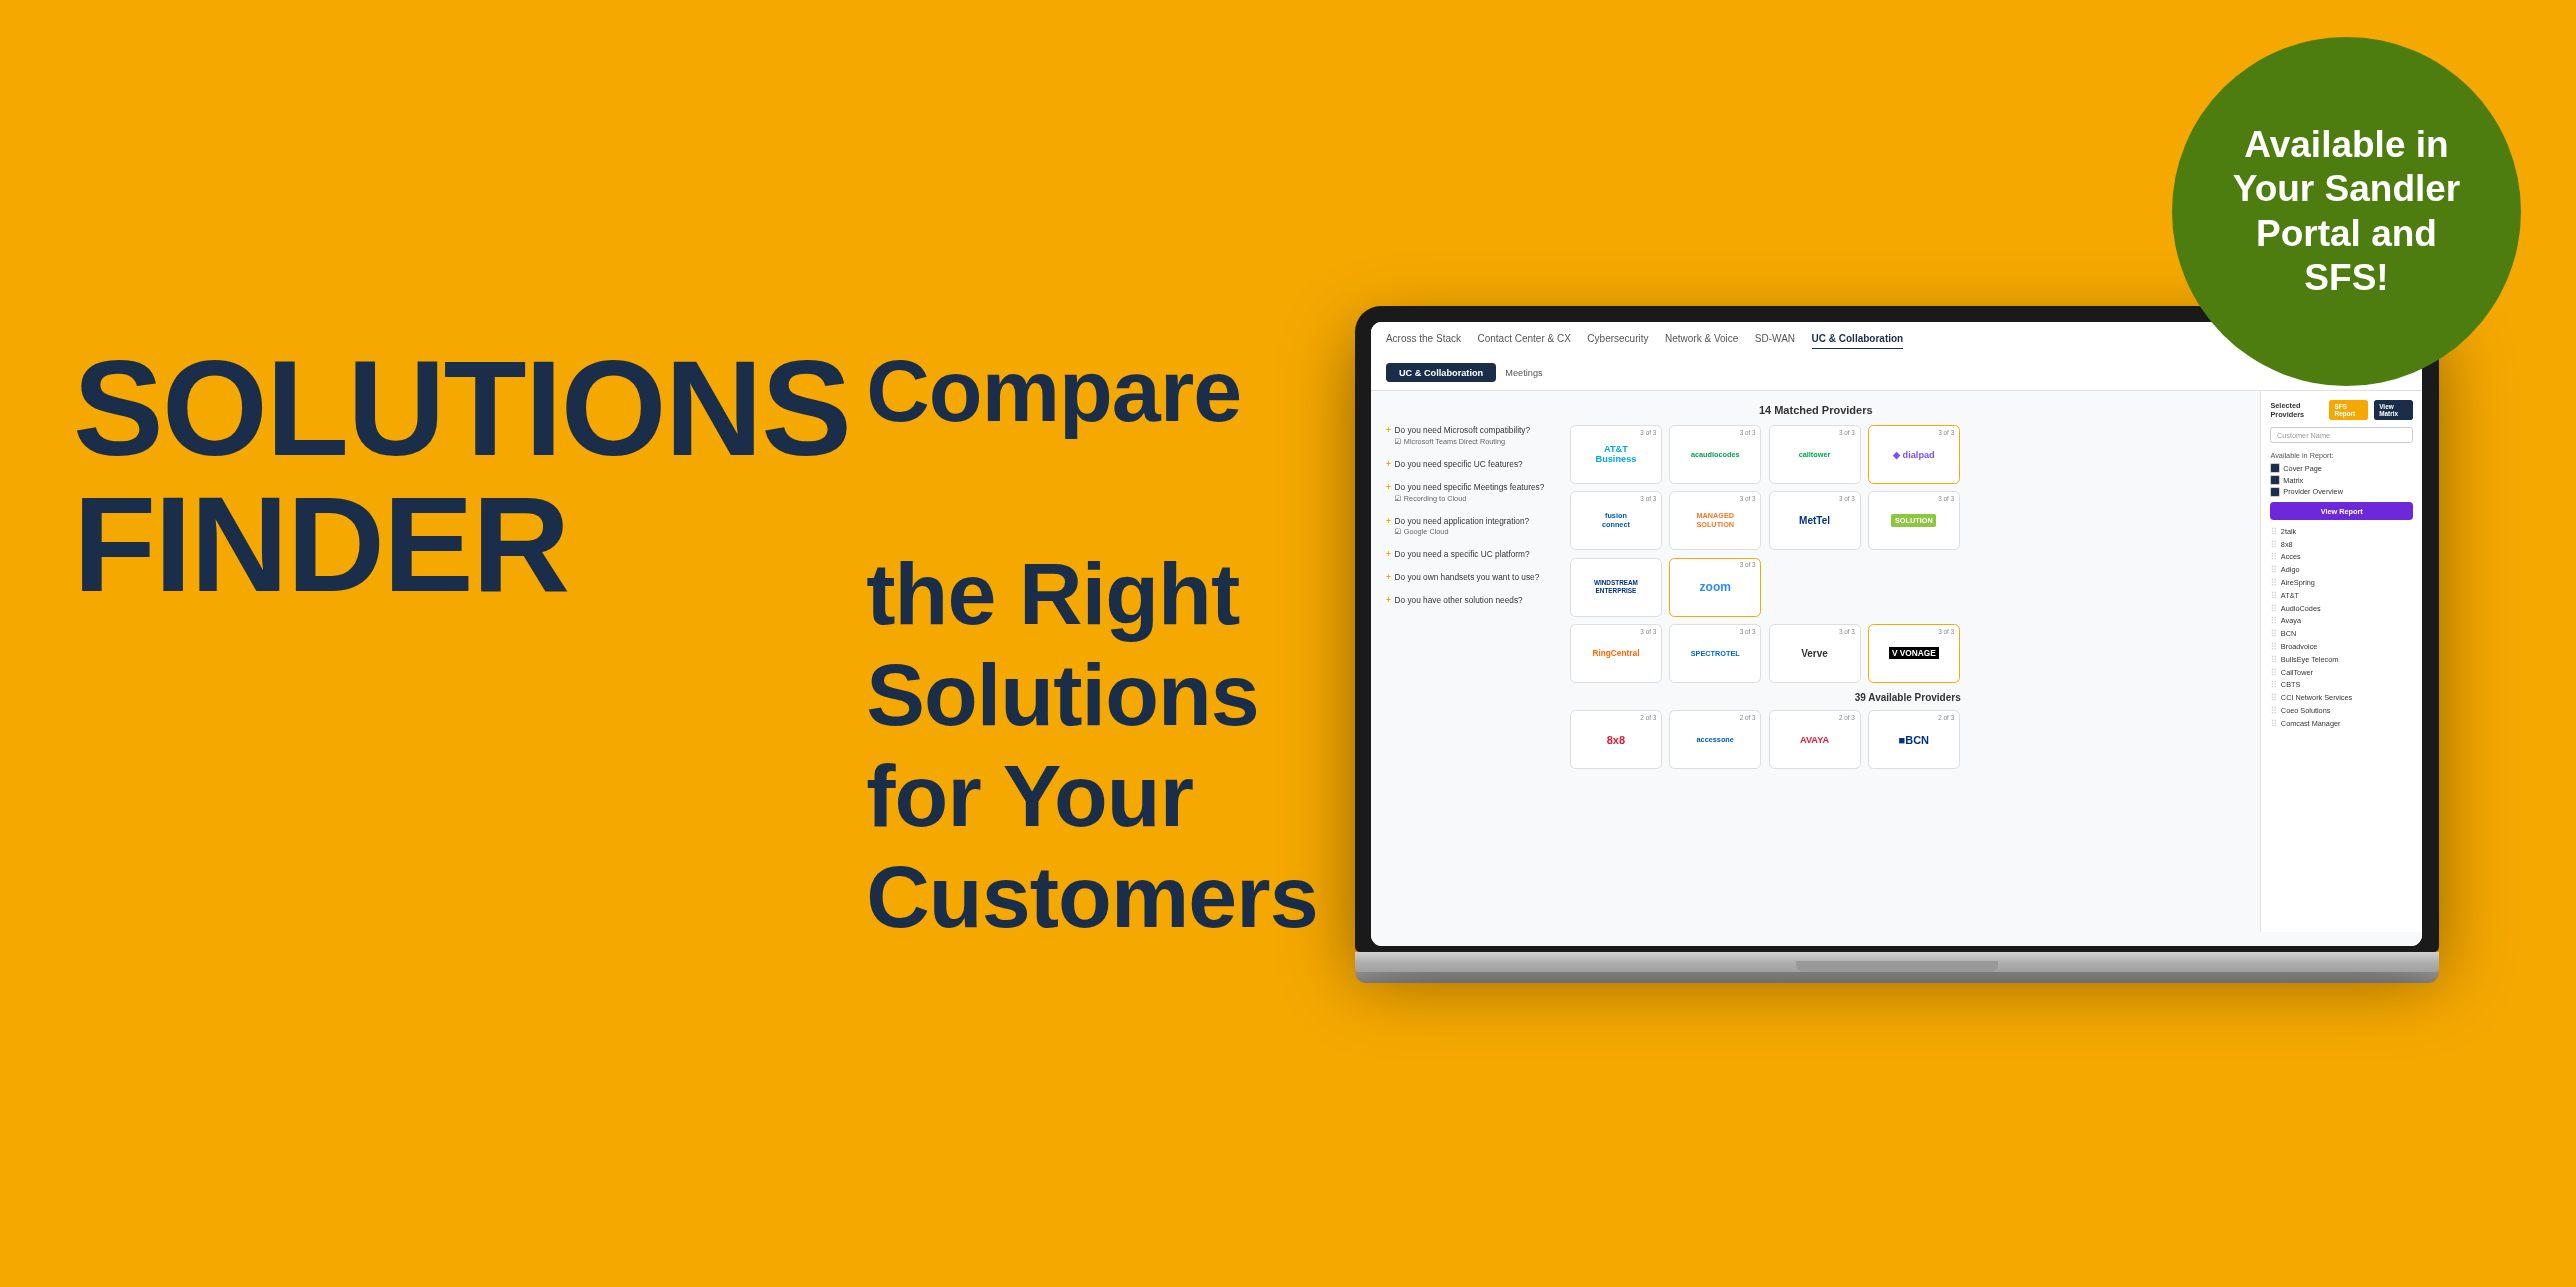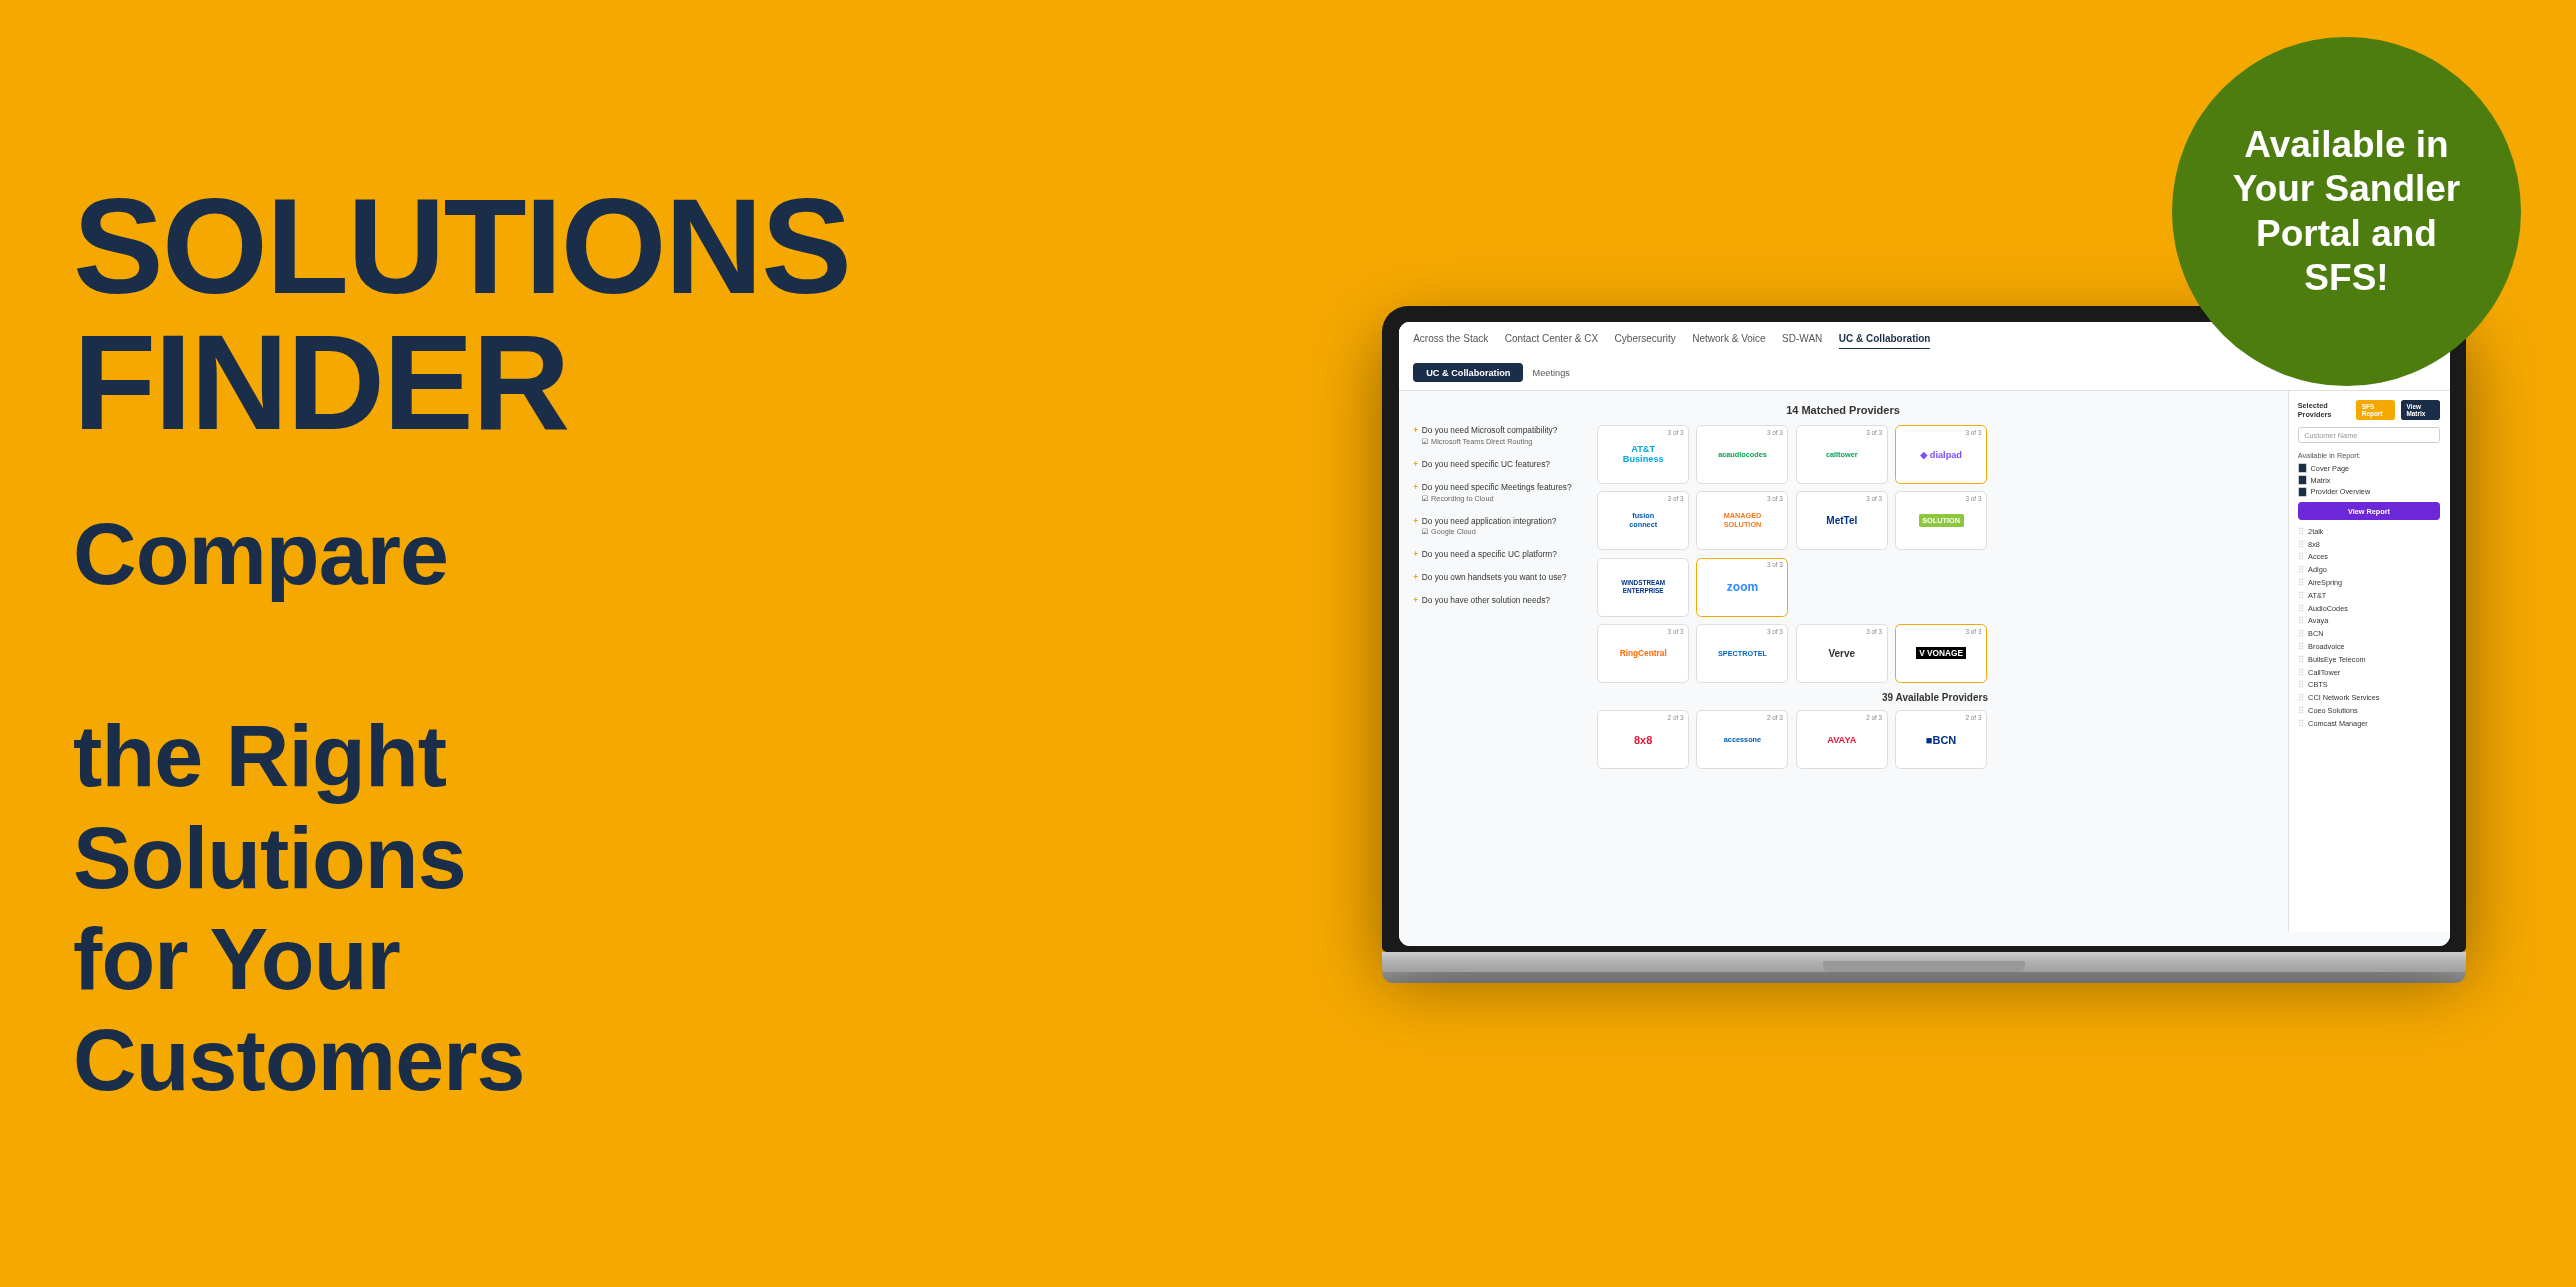--- a/index.html
+++ b/index.html
@@ -18,21 +18,21 @@
       height: 100%;
       display: flex;
       align-items: center;
       padding: 55px 73px;
       position: relative;
     }
 
     .left-section {
       flex: 0 0 827px;
       display: flex;
-      flex-direction: column;
+      flex-direction: row;
       gap: 16px;
     }
 
     .title {
       font-size: 136px;
       font-weight: 900;
       color: #1A2E4A;
       line-height: 1.0;
       letter-spacing: -1.8px;
       text-transform: uppercase;
@@ -43,21 +43,21 @@
       font-size: 88px;
       font-weight: 800;
       color: #1A2E4A;
       line-height: 1.15;
       letter-spacing: -0.9px;
     }
 
     .center-section {
       flex: 1;
       display: flex;
-      justify-content: flex-end;
+      justify-content: flex-start;
       align-items: center;
       padding: 0 37px;
     }
 
     
     .laptop-wrapper {
       position: relative;
       width: 1084px;
     }
 

